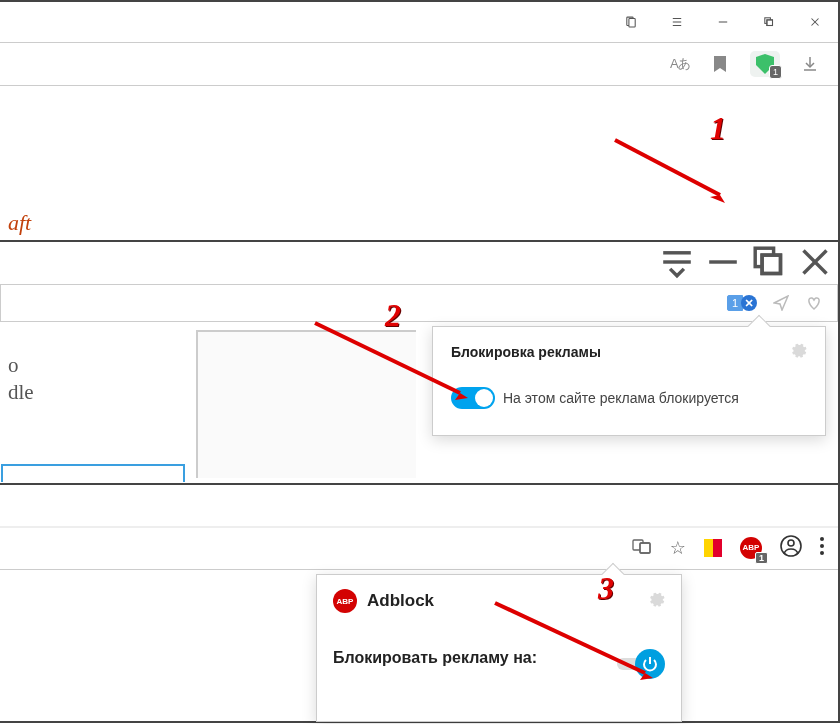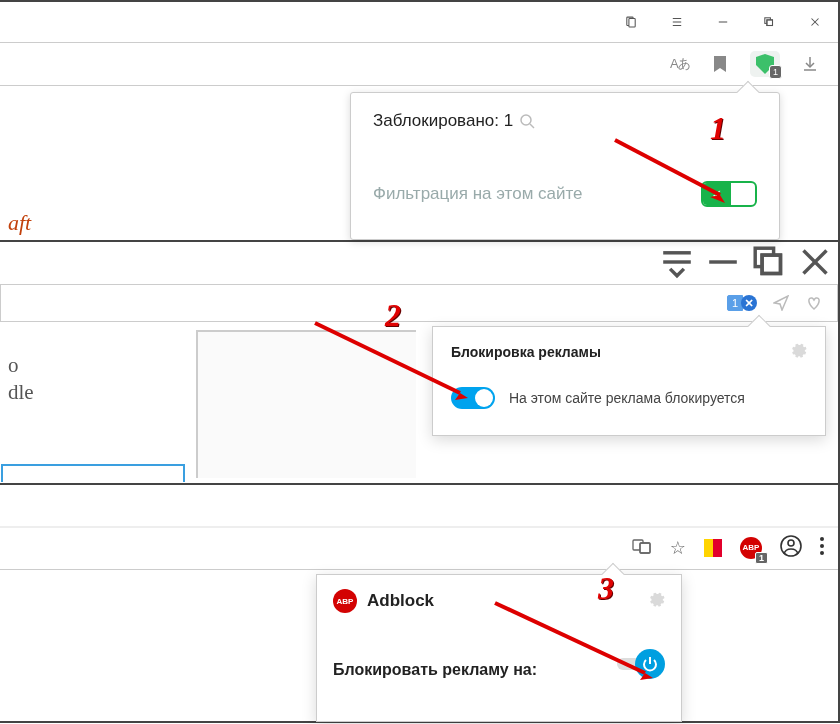--- a/index.html
+++ b/index.html
@@ -33,21 +33,21 @@
   .tb2 .tbtn { width:46px; height:32px; display:flex; align-items:center; justify-content:center; }
   .bar2 { position:absolute; top:42px; left:0; right:0; height:38px; border:1px solid #ccc; display:flex; align-items:center; justify-content:flex-end; padding-right:14px; gap:16px; color:#aaa; }
   .ext2 { display:flex; align-items:center; gap:0; }
   .ext2 .num { background:#5a9fe8; color:#fff; font-size:11px; padding:1px 4px; border-radius:2px 0 0 2px; border:1px solid #5a9fe8;}
   .ext2 .stop { width:16px; height:16px; background:#2a74d4; border-radius:50%; display:flex; align-items:center; justify-content:center; color:#fff; font-size:11px; font-weight:bold; margin-left:-2px;}
   .pop2 { position:absolute; top:84px; left:432px; width:394px; height:110px; background:#fff; border:1px solid #ccc; box-shadow:0 4px 14px rgba(0,0,0,.15); padding:14px 18px; }
   .caret2 { position:absolute; top:-9px; right:58px; width:16px; height:16px; background:#fff; border-left:1px solid #ccc; border-top:1px solid #ccc; transform:rotate(45deg);}
   .head2 { display:flex; justify-content:space-between; align-items:center; }
   .head2 .t { font-size:14px; font-weight:600; color:#222; }
   .gear { color:#bbb; }
-  .row2b { display:flex; align-items:center; gap:14px; margin-top:24px; }
+  .row2b { display:flex; align-items:center; gap:8px; margin-top:24px; }
   .sw2 { width:44px; height:22px; background:#00a3ee; border-radius:11px; position:relative; }
   .sw2::after { content:""; position:absolute; right:2px; top:2px; width:18px; height:18px; background:#fff; border-radius:50%; }
   .row2b .txt { font-size:14px; color:#444; }
   .sidetxt { position:absolute; top:110px; left:8px; font-family:"Times New Roman",serif; font-size:21px; color:#555; line-height:1.3; }
   .bluebox { position:absolute; top:222px; left:1px; width:184px; height:18px; border:2px solid #3a9fe0; border-bottom:none; }
   .vline { position:absolute; top:88px; left:196px; width:220px; height:148px; border-left:2px solid #ccc; border-top:2px solid #ccc; background:#fafafa;}
 
   
   .s3 { top: 484px; height: 239px; border-left:none; border-top:none; }
   .tb3 { position:absolute; top:4px; right:0; height:32px; display:flex; }
@@ -57,21 +57,21 @@
   .cbadge .yb { width:9px; height:18px; background:#ffd400; }
   .cbadge .rb { width:9px; height:18px; background:#e2002b; }
   .abpic { position:relative; width:22px; height:22px; background:#d30202; border-radius:50%; display:flex; align-items:center; justify-content:center; color:#fff; font-size:8px; font-weight:bold; }
   .abpic .sm { position:absolute; right:-6px; bottom:-5px; background:#666; color:#fff; font-size:9px; padding:0 3px; border-radius:2px; border:1px solid #fff;}
   .pop3 { position:absolute; top:90px; left:316px; width:366px; height:148px; background:#fff; border:1px solid #ccc; box-shadow:0 4px 14px rgba(0,0,0,.15); padding:14px 16px; }
   .caret3 { position:absolute; top:-9px; right:60px; width:16px; height:16px; background:#fff; border-left:1px solid #ccc; border-top:1px solid #ccc; transform:rotate(45deg);}
   .head3 { display:flex; justify-content:space-between; align-items:center; }
   .head3 .left { display:flex; align-items:center; gap:10px; }
   .head3 .abp { width:24px; height:24px; background:#d30202; border-radius:50%; display:flex; align-items:center; justify-content:center; color:#fff; font-size:8px; font-weight:bold; }
   .head3 .title { font-size:17px; font-weight:700; color:#222; }
-  .row3 { display:flex; align-items:flex-end; justify-content:space-between; margin-top:36px; }
+  .row3 { display:flex; align-items:flex-start; justify-content:space-between; margin-top:36px; }
   .row3 .lbl { font-size:16px; font-weight:700; color:#222; }
   .sw3wrap { display:flex; align-items:center; gap:0; }
   .sw3t { width:24px; height:12px; background:#ddd; border-radius:6px; margin-right:-6px; }
   .sw3 { width:30px; height:30px; background:#009fe0; border-radius:50%; display:flex; align-items:center; justify-content:center; }
   .dom { font-size:13px; color:#888; margin-top:10px; }
 
   
   .ann { position:absolute; font-family:"Comic Sans MS","Segoe Script",cursive; font-size:32px; font-weight:bold; font-style:italic; color:#e00202; text-shadow:1px 1px 0 #600; pointer-events:none; z-index:50;}
   .arrow { position:absolute; pointer-events:none; z-index:40;}
   .arrow svg { overflow:visible; }
@@ -129,38 +129,20 @@
     </div>
     <div class="ic">
         <svg width="16" height="16" viewBox="0 0 16 16" stroke="#888" fill="none" stroke-width="1.5">
           <line x1="8" y1="1" x2="8" y2="10"></line>
           <polyline points="4,7 8,11 12,7"></polyline>
           <line x1="2" y1="14" x2="14" y2="14"></line>
         </svg>
       </div>
   </div>
 
-  <div class="pop1">
-    <div class="caret1"></div>
-    <div class="row1">
-      <span>Заблокировано: 1</span>
-      <svg class="mag" viewBox="0 0 16 16" stroke="#bbb" fill="none" stroke-width="1.5">
-          <circle cx="7" cy="7" r="5"></circle>
-          <line x1="11" y1="11" x2="15" y2="15"></line>
-        </svg>
-    </div>
-    <div class="row2">
-      <span class="lbl">Фильтрация на этом сайте</span>
-      <div class="sw1">
-        <div class="on">
-            <span>✓</span>
-          </div>
-      </div>
-    </div>
-  </div>
 
   <div class="aft">aft</div>
 </div>
 
 <div class="sec s2">
   <div class="tb2">
     <div class="tbtn">
         <svg viewBox="0 0 20 20" stroke="#555" fill="none" stroke-width="1.5">
           <line x1="4" y1="6" x2="16" y2="6"></line>
           <line x1="4" y1="10" x2="16" y2="10"></line>

